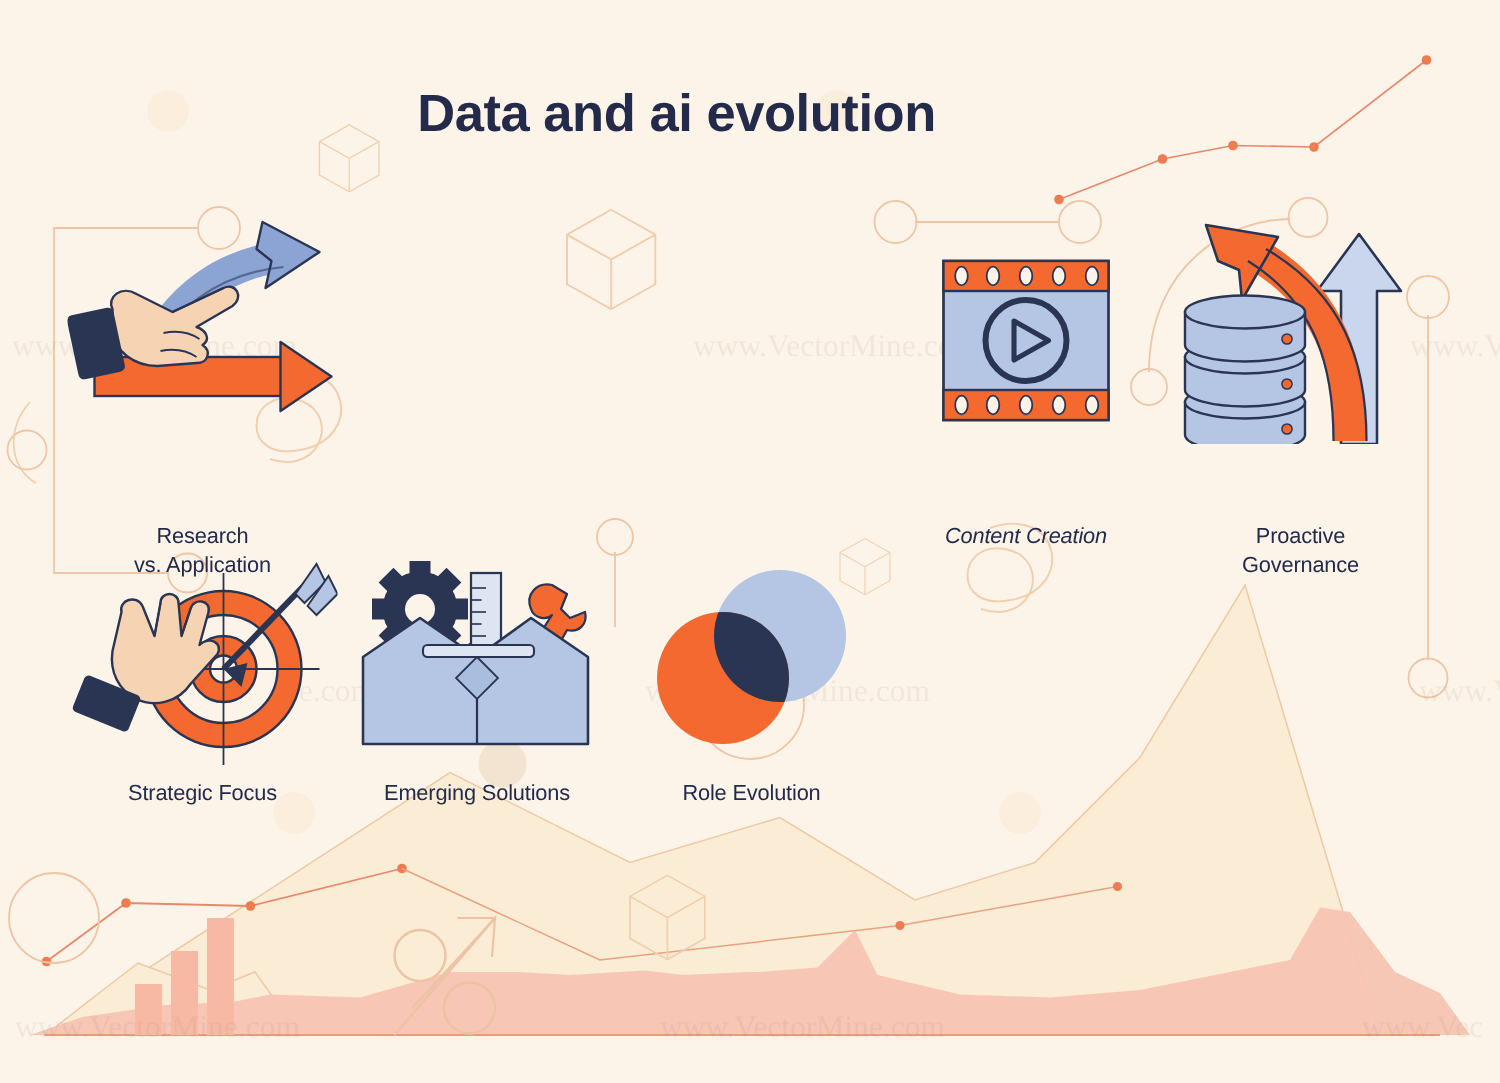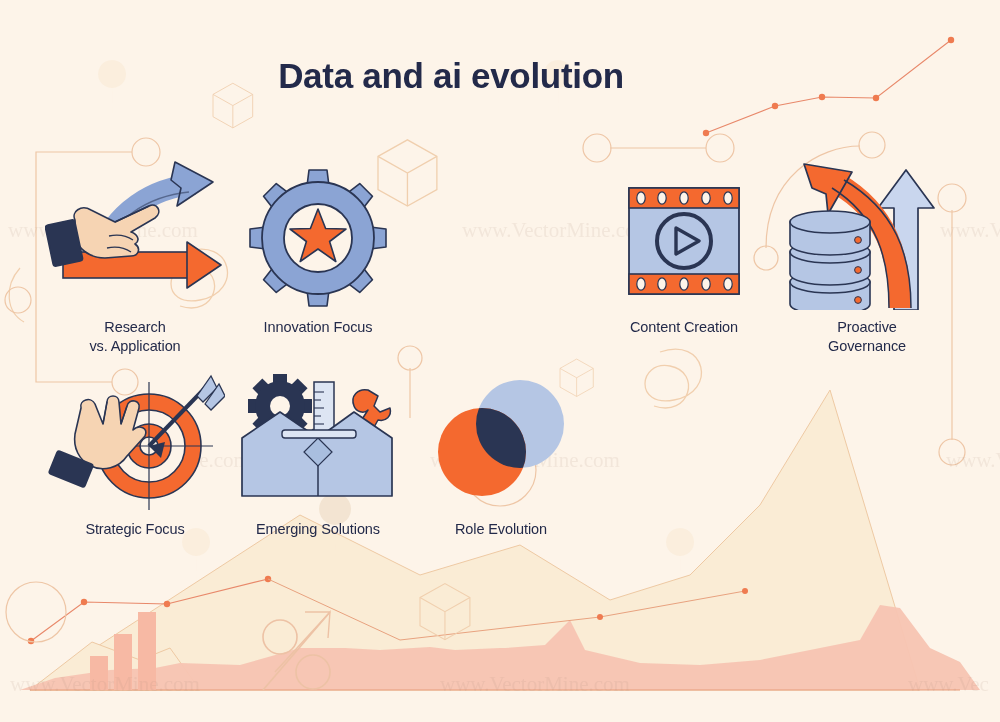--- a/index.html
+++ b/index.html
@@ -52,29 +52,29 @@
     margin-top: 8px;
     text-align: center;
     font-size: 14.5px;
     color: #232a4a;
     line-height: 1.32;
     white-space: pre-line;
     letter-spacing: -0.1px;
   }
 
   
-  .row1 { top: 160px; width: 200px; height: 210px; }
+  .row1 { top: 146px; width: 200px; height: 210px; gap: 45px; }
   .row1 .art { height: 150px; }
   .row2 { top: 372px; width: 200px; height: 210px; }
   .row2 .art { height: 140px; }
 
   .c1 { left: 35px; }
   .c2 { left: 218px; }
   .c3 { left: 401px; }
-  .c4 { left: 584px; }
+  .c4 { left: 584px; font-style: italic; }
   .c5 { left: 767px; }
 
   .watermark {
     position: absolute;
     z-index: 3;
     color: rgba(170,140,120,0.13);
     font-size: 21px;
     font-family: "Liberation Serif", serif;
     pointer-events: none;
     white-space: nowrap;
@@ -210,42 +210,20 @@
           <path d="M 64,76 C 74,74 82,76 88,80" fill="none" stroke="#2a3553" stroke-width="1.3"></path>
           <path d="M 62,88 C 72,86 80,88 86,92" fill="none" stroke="#2a3553" stroke-width="1.3"></path>
           <rect x="4" y="62" width="30" height="42" rx="3" fill="#2a3553" stroke="#2a3553" stroke-width="1.6" transform="rotate(-12 19 83)"></rect>
         </g>
       </svg>
     </div>
     <div class="label">Research
 vs. Application</div>
   </div>
 
-  <div class="item row1 c2">
-    <div class="art">
-      <svg width="140" height="150" viewBox="0 0 140 150">
-        <g transform="translate(70,78)">
-          <g fill="#8ba4d4" stroke="#2a3553" stroke-width="1.6" stroke-linejoin="round">
-            <path d="M -9,-68 L 9,-68 L 11,-52 L -11,-52 Z" transform="rotate(0)"></path>
-            <path d="M -9,-68 L 9,-68 L 11,-52 L -11,-52 Z" transform="rotate(45)"></path>
-            <path d="M -9,-68 L 9,-68 L 11,-52 L -11,-52 Z" transform="rotate(90)"></path>
-            <path d="M -9,-68 L 9,-68 L 11,-52 L -11,-52 Z" transform="rotate(135)"></path>
-            <path d="M -9,-68 L 9,-68 L 11,-52 L -11,-52 Z" transform="rotate(180)"></path>
-            <path d="M -9,-68 L 9,-68 L 11,-52 L -11,-52 Z" transform="rotate(225)"></path>
-            <path d="M -9,-68 L 9,-68 L 11,-52 L -11,-52 Z" transform="rotate(270)"></path>
-            <path d="M -9,-68 L 9,-68 L 11,-52 L -11,-52 Z" transform="rotate(315)"></path>
-          </g>
-          <circle r="56" fill="#8ba4d4" stroke="#2a3553" stroke-width="1.8"></circle>
-          <circle r="34" fill="#fdf4e9" stroke="#2a3553" stroke-width="1.8"></circle>
-          <path d="M 0,-29 L 7.6,-9.5 L 28,-9 L 11.6,3.5 L 17.8,23.5 L 0,11 L -17.8,23.5 L -11.6,3.5 L -28,-9 L -7.6,-9.5 Z" fill="#f4692f" stroke="#2a3553" stroke-width="1.6" stroke-linejoin="round"></path>
-        </g>
-      </svg>
-    </div>
-    <div class="label">Innovation Focus</div>
-  </div>
 
 
   <div class="item row1 c4">
     <div class="art">
       <svg width="130" height="150" viewBox="0 0 130 150">
         <g transform="translate(10,28)">
           <rect x="0" y="0" width="110" height="106" fill="#b5c6e4" stroke="#2a3553" stroke-width="1.8"></rect>
           <rect x="0" y="0" width="110" height="20" fill="#f4692f" stroke="#2a3553" stroke-width="1.6"></rect>
           <rect x="0" y="86" width="110" height="20" fill="#f4692f" stroke="#2a3553" stroke-width="1.6"></rect>
           <g fill="#fdf4e9" stroke="#2a3553" stroke-width="1.2">

